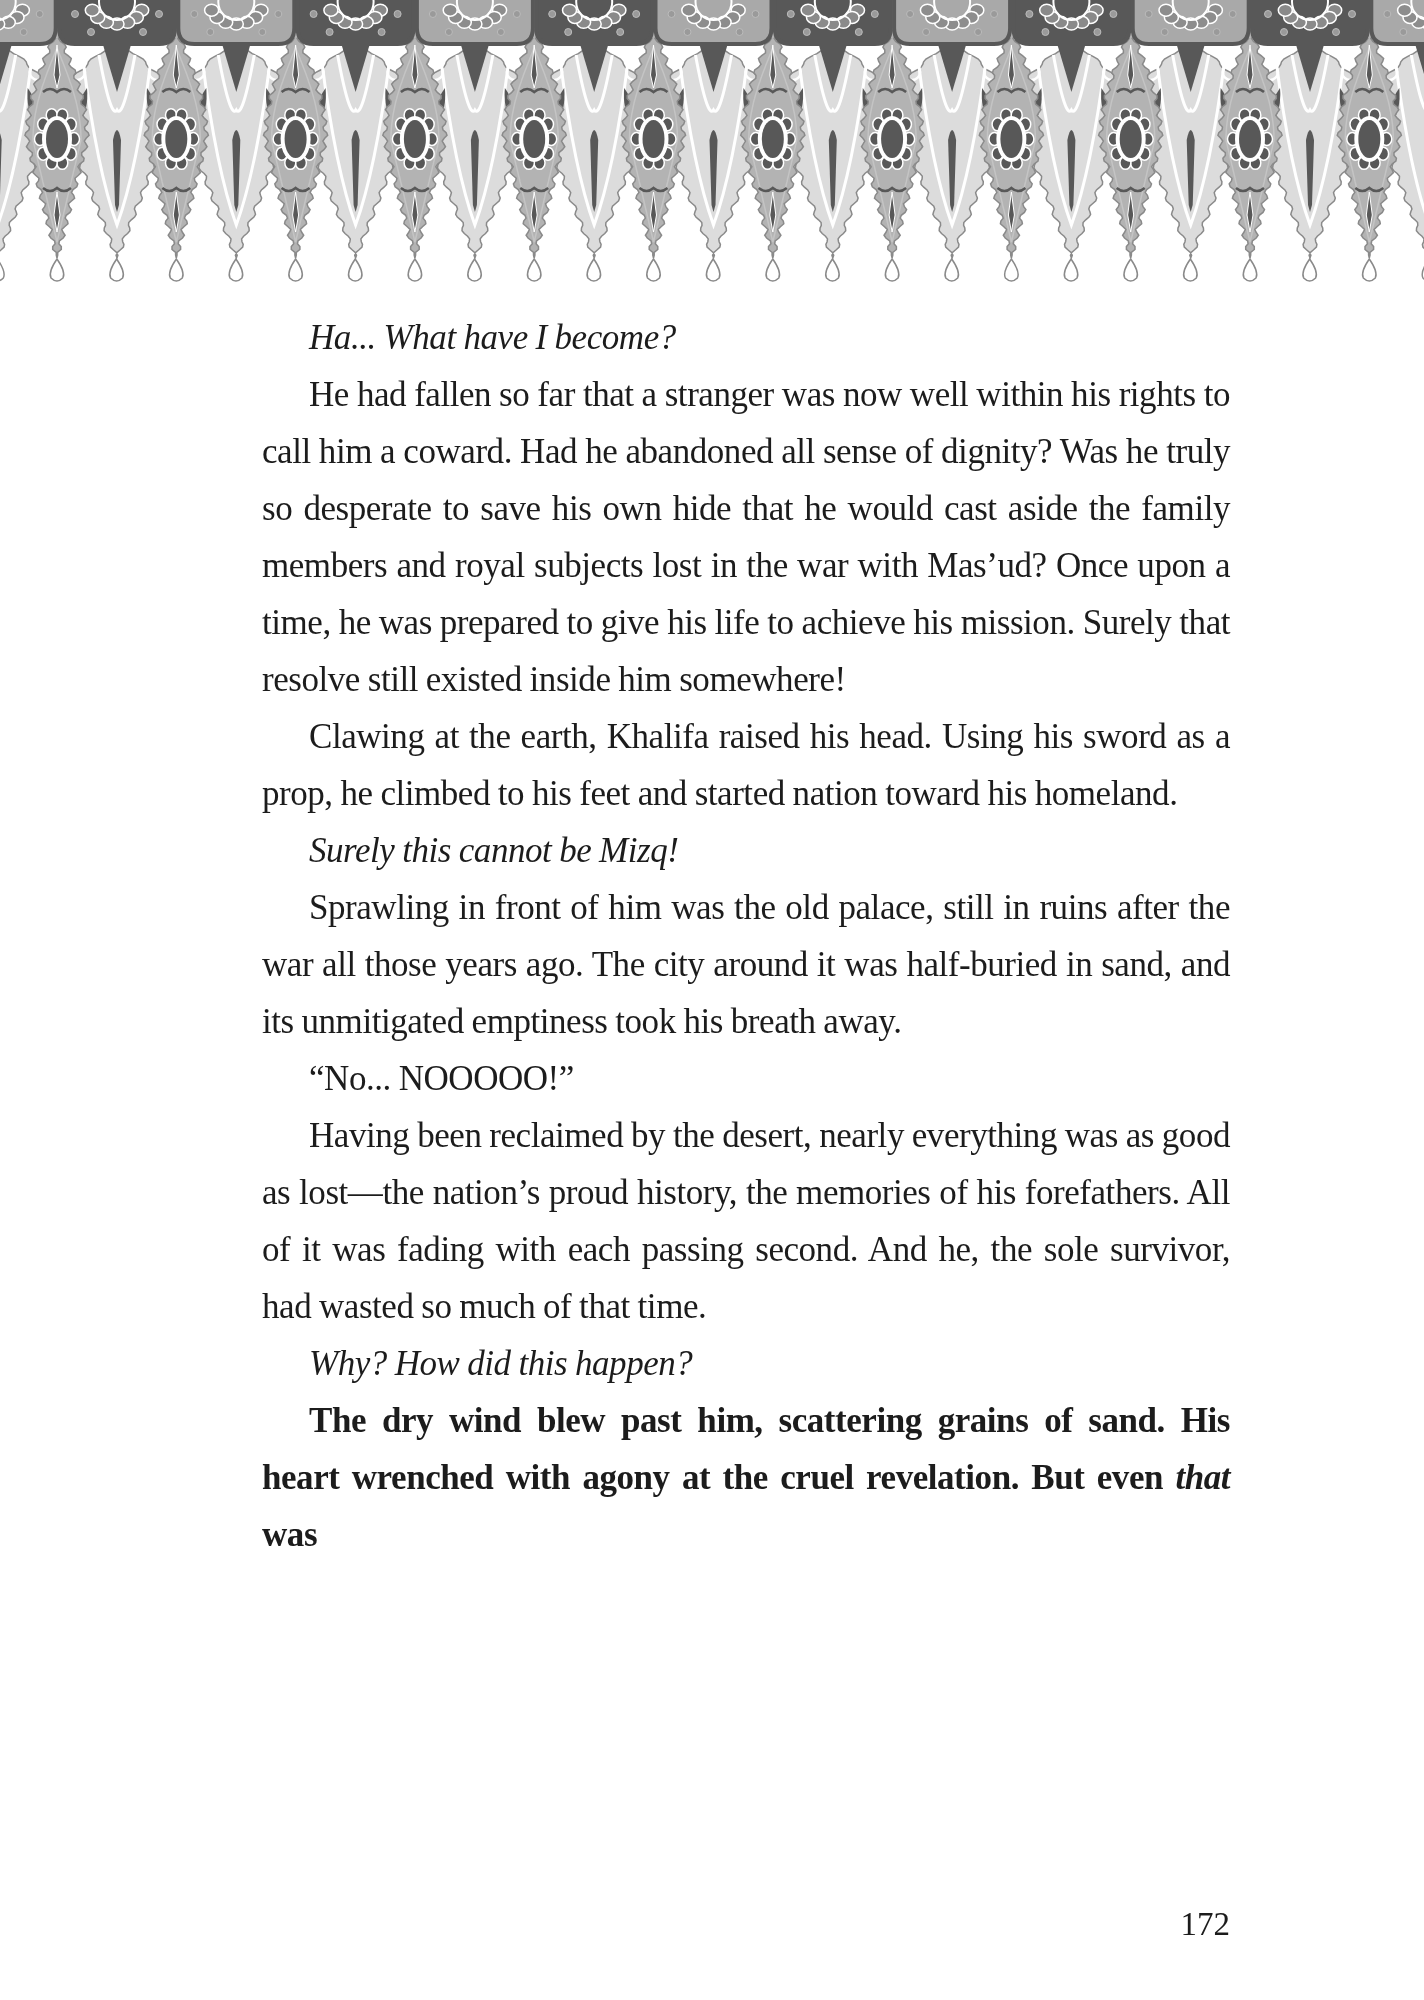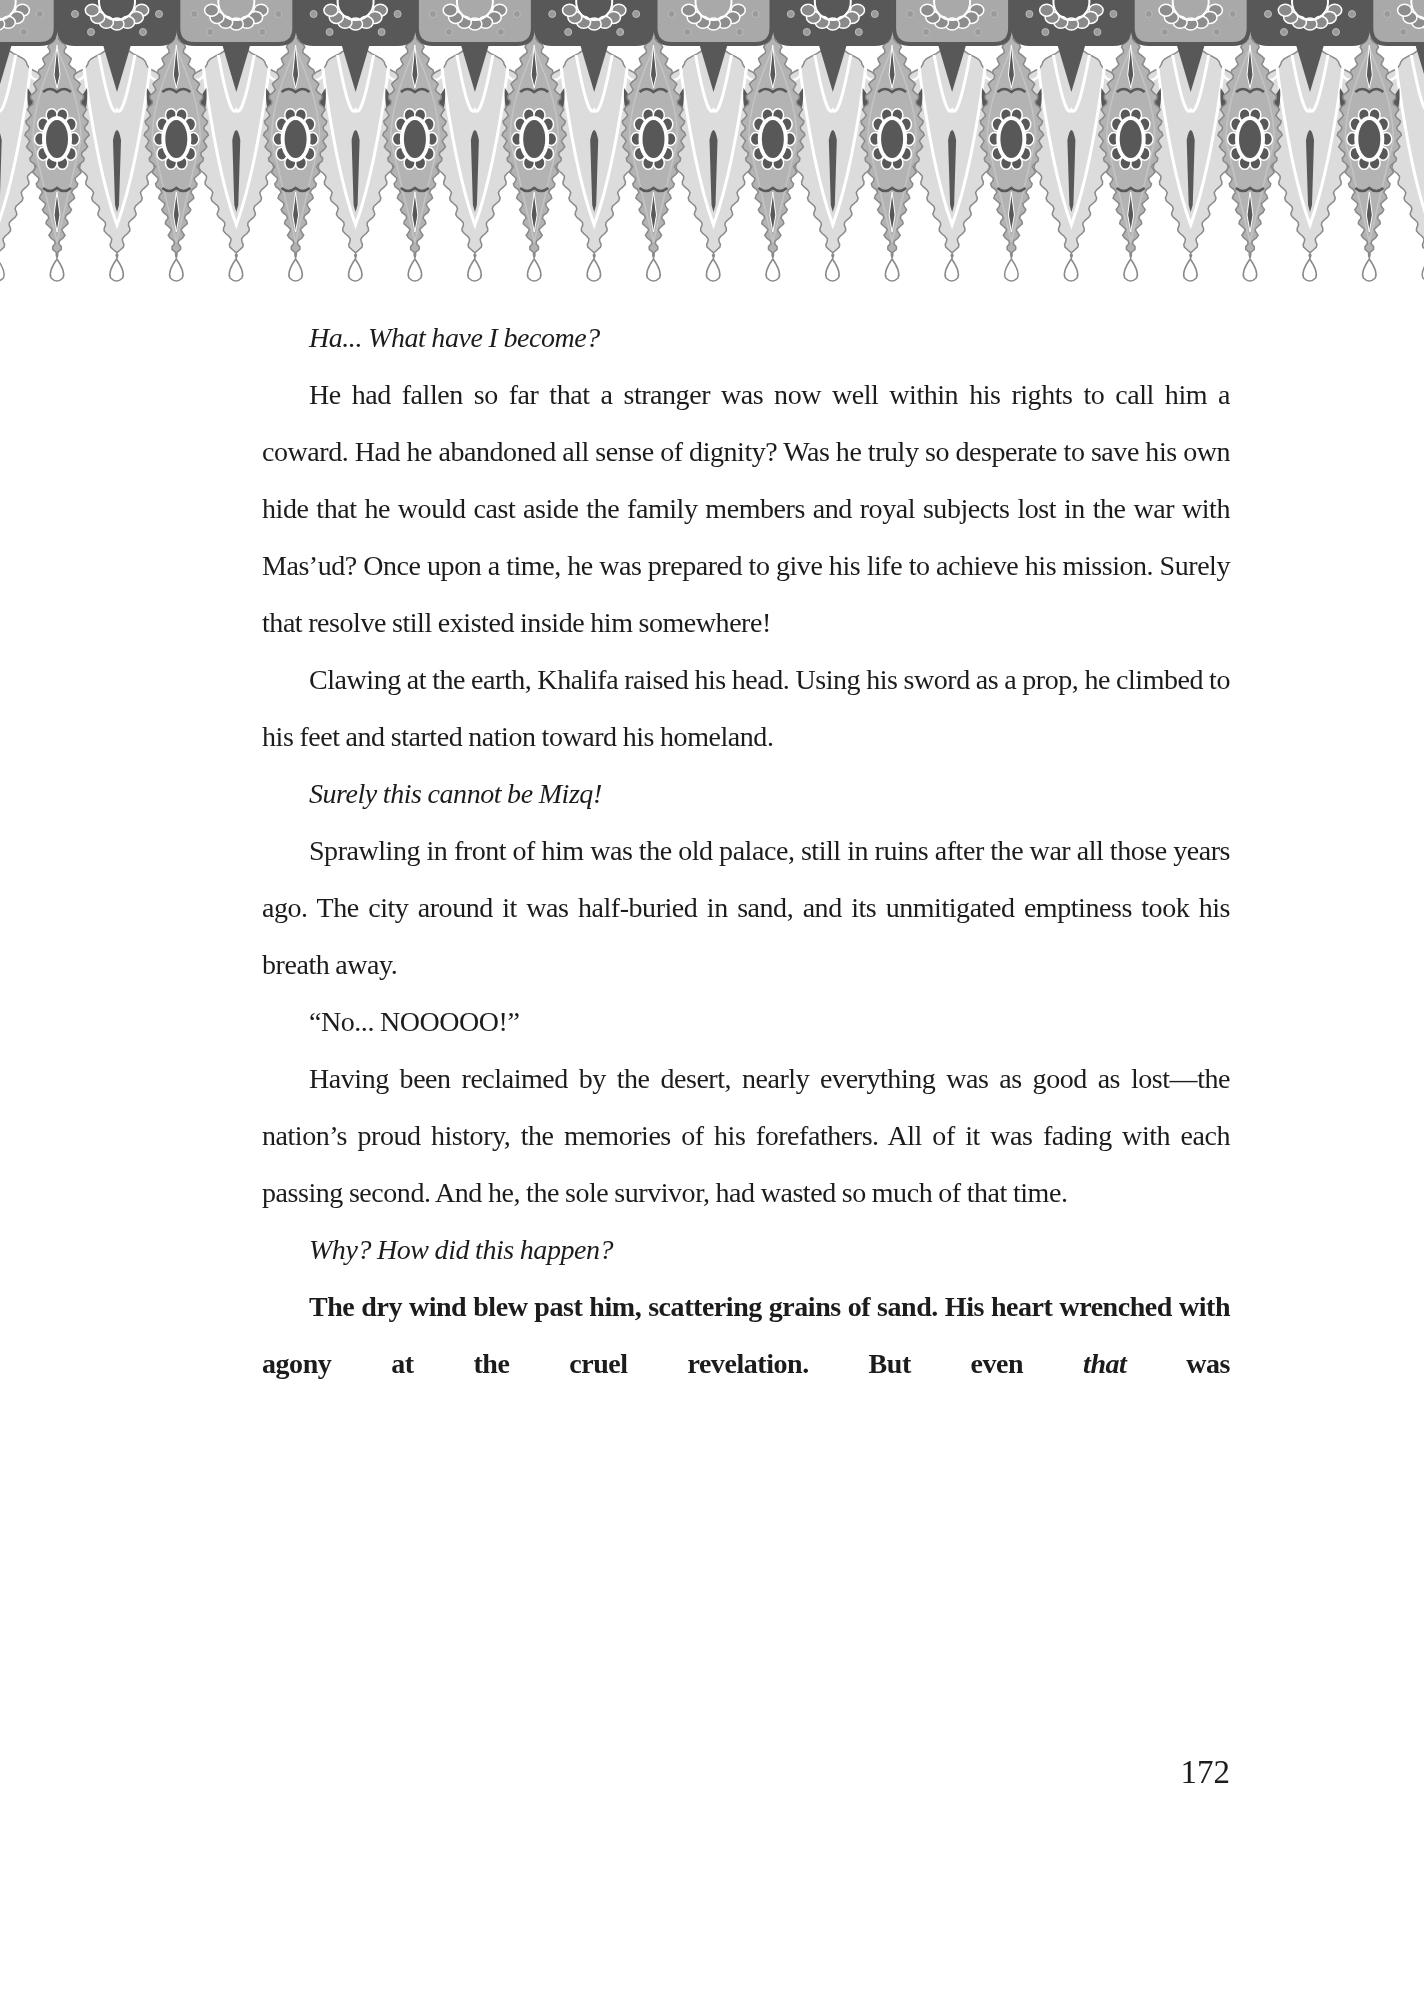--- a/index.html
+++ b/index.html
@@ -4,39 +4,39 @@
 <style>
   html, body { margin: 0; padding: 0; background: #ffffff; }
   body { width: 1424px; height: 2000px; position: relative; overflow: hidden; }
   #ornament { position: absolute; left: 0; top: 0; width: 1424px; height: 290px; display: block; }
   .page-text {
     position: absolute;
     left: 262px;
     top: 309px;
     width: 968px;
     font-family: "Liberation Serif", "DejaVu Serif", serif;
-    font-size: 28px;
+    font-size: 35px;
     line-height: 57px;
     color: #1c1c1c;
     letter-spacing: -0.45px;
     word-spacing: -0.5px;
   }
   .para {
     margin: 0;
     text-indent: 47px;
     text-align: justify;
     hyphens: none;
   }
   .para.italic { font-style: italic; }
   .para.last-justified { text-align-last: justify; font-weight: bold; }
   .page-number {
     position: absolute;
     left: 1150px;
     width: 80px;
-    top: 1754px;
+    top: 1906px;
     text-align: right;
     font-family: "Liberation Serif", "DejaVu Serif", serif;
     font-size: 33px;
     color: #1c1c1c;
   }
 </style>
 </head>
 <body>
 
 <svg id="ornament" xmlns="http://www.w3.org/2000/svg" viewBox="0 0 1424 290">

